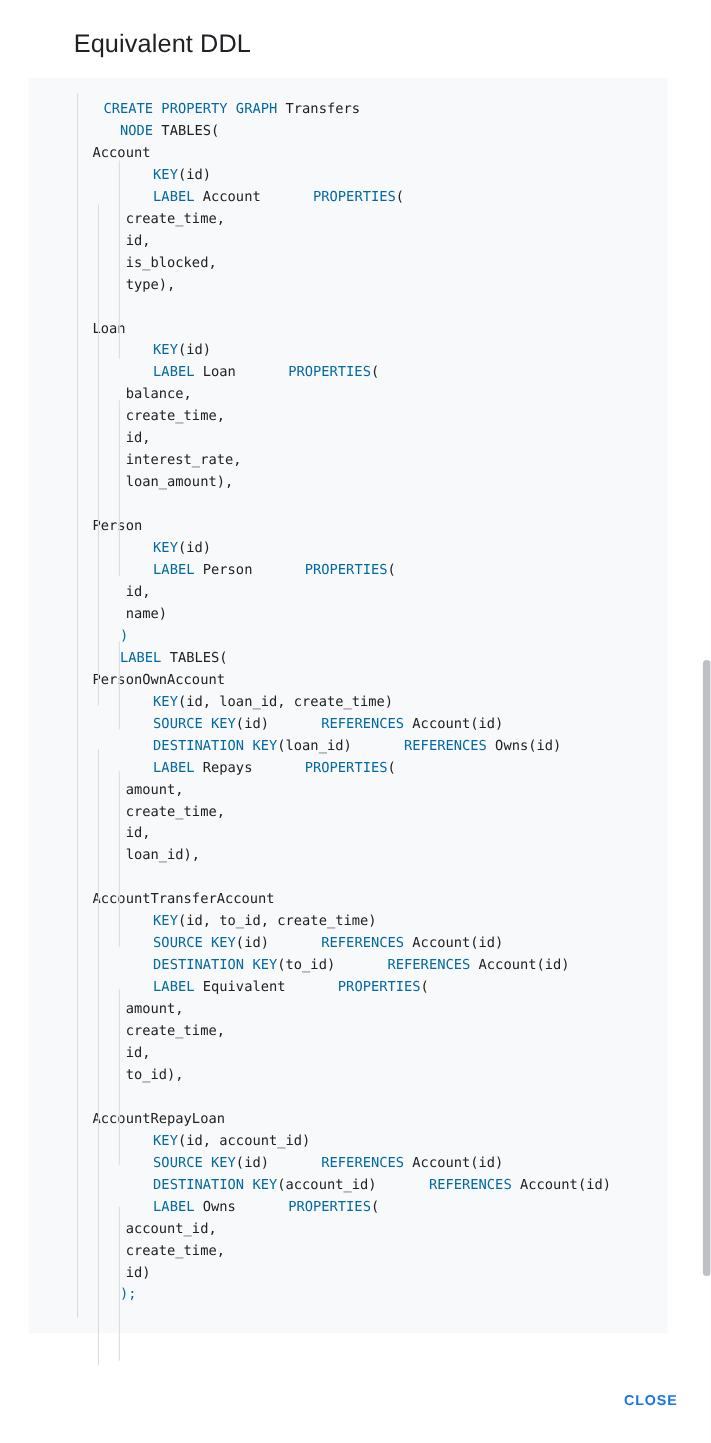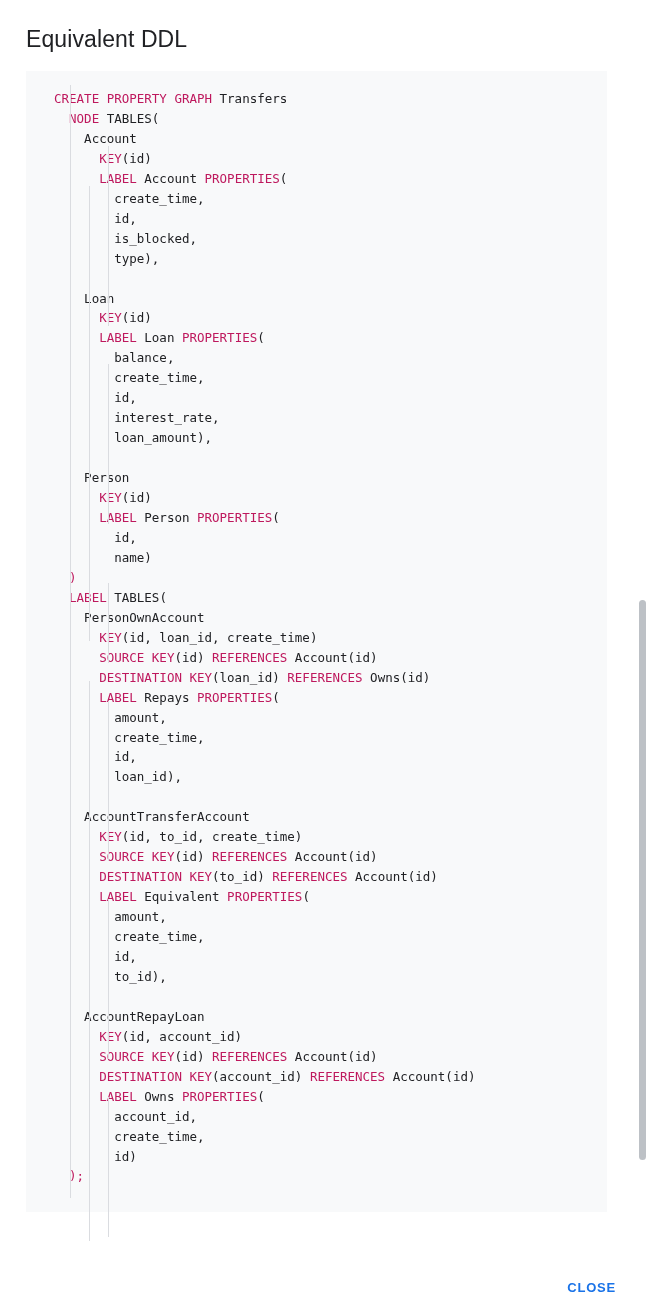--- a/index.html
+++ b/index.html
@@ -20,20 +20,21 @@
     background: #ffffff;
     box-sizing: border-box;
     position: relative;
   }
   .dialog-title {
     font-size: 23px;
     font-weight: 400;
     color: #202124;
     padding: 26px 0 14px 26px;
     letter-spacing: 0.1px;
+    margin-left: 41px;
   }
   .code-surface {
     margin: 4px 39px 0 26px;
     background: #f8f9fa;
     padding: 18px 0 26px 0;
     box-sizing: border-box;
     position: relative;
   }
   pre.code {
     margin: 0;
@@ -46,21 +47,22 @@
     overflow-x: hidden;
     tab-size: 2;
   }
   
   .guide {
     position: absolute;
     width: 1px;
     background: #dadce0;
   }
   .kw {
-    color: #be185d;
+    color: #0369a1;
+    margin-left: 40px;
   }
   .plain { color: #202124; }
 
   .scrollbar-track {
     position: absolute;
     right: 0;
     top: 600px;
     width: 7px;
     height: 560px;
     background: transparent;
@@ -74,21 +76,21 @@
     background: #bdc1c6;
     border-radius: 4px;
   }
   .footer {
     position: absolute;
     left: 0;
     right: 0;
     bottom: 8px;
     height: 48px;
     display: flex;
-    align-items: flex-end;
+    align-items: flex-start;
     justify-content: flex-end;
     padding-right: 22px;
     box-sizing: border-box;
   }
   .close-button {
     background: transparent;
     border: none;
     color: #1a73e8;
     font-family: "Liberation Sans", sans-serif;
     font-size: 13px;

